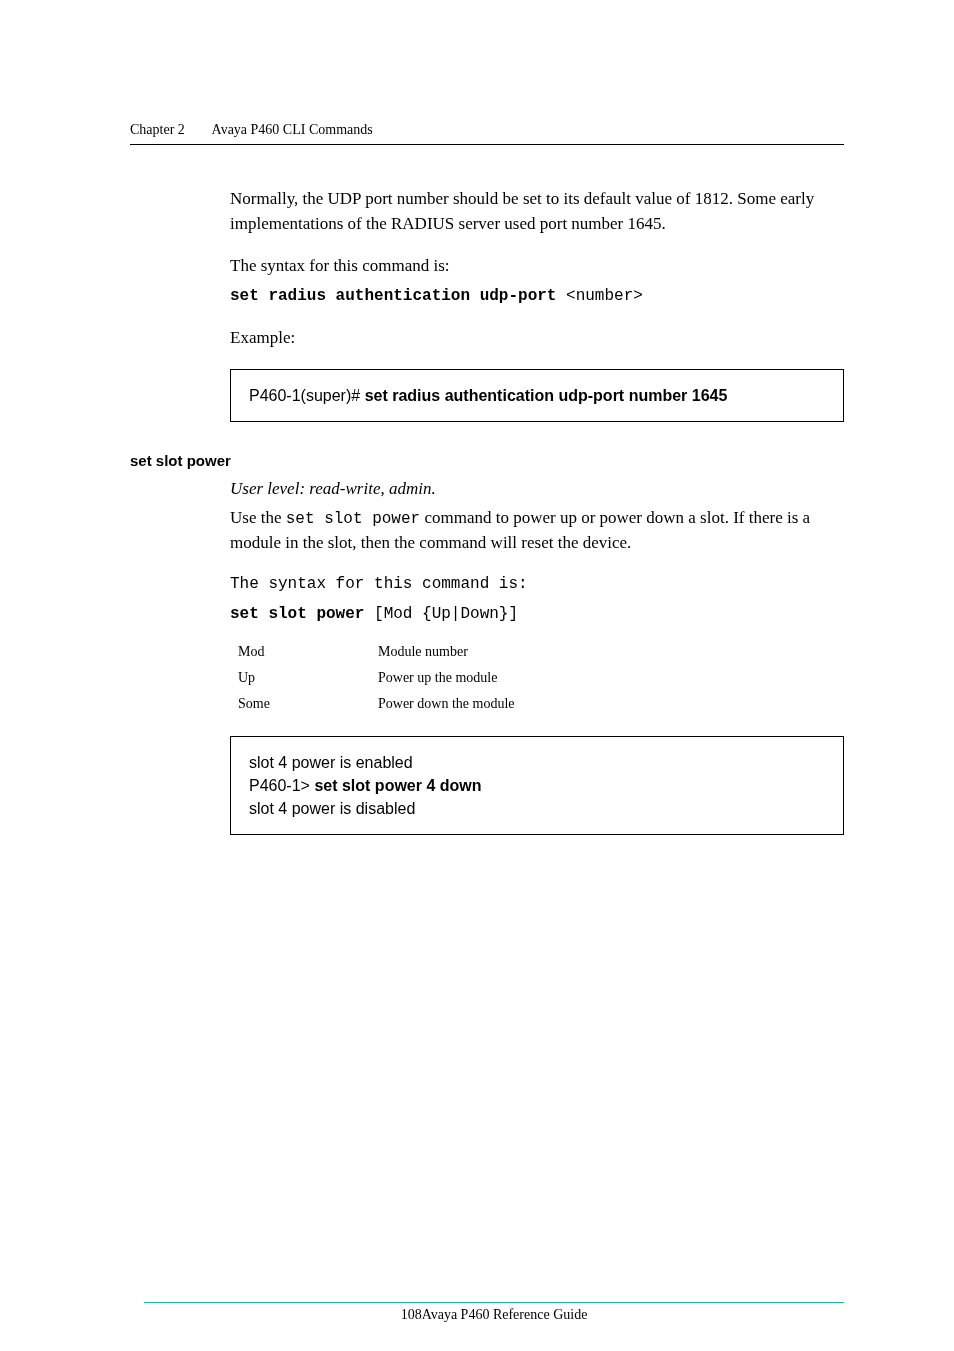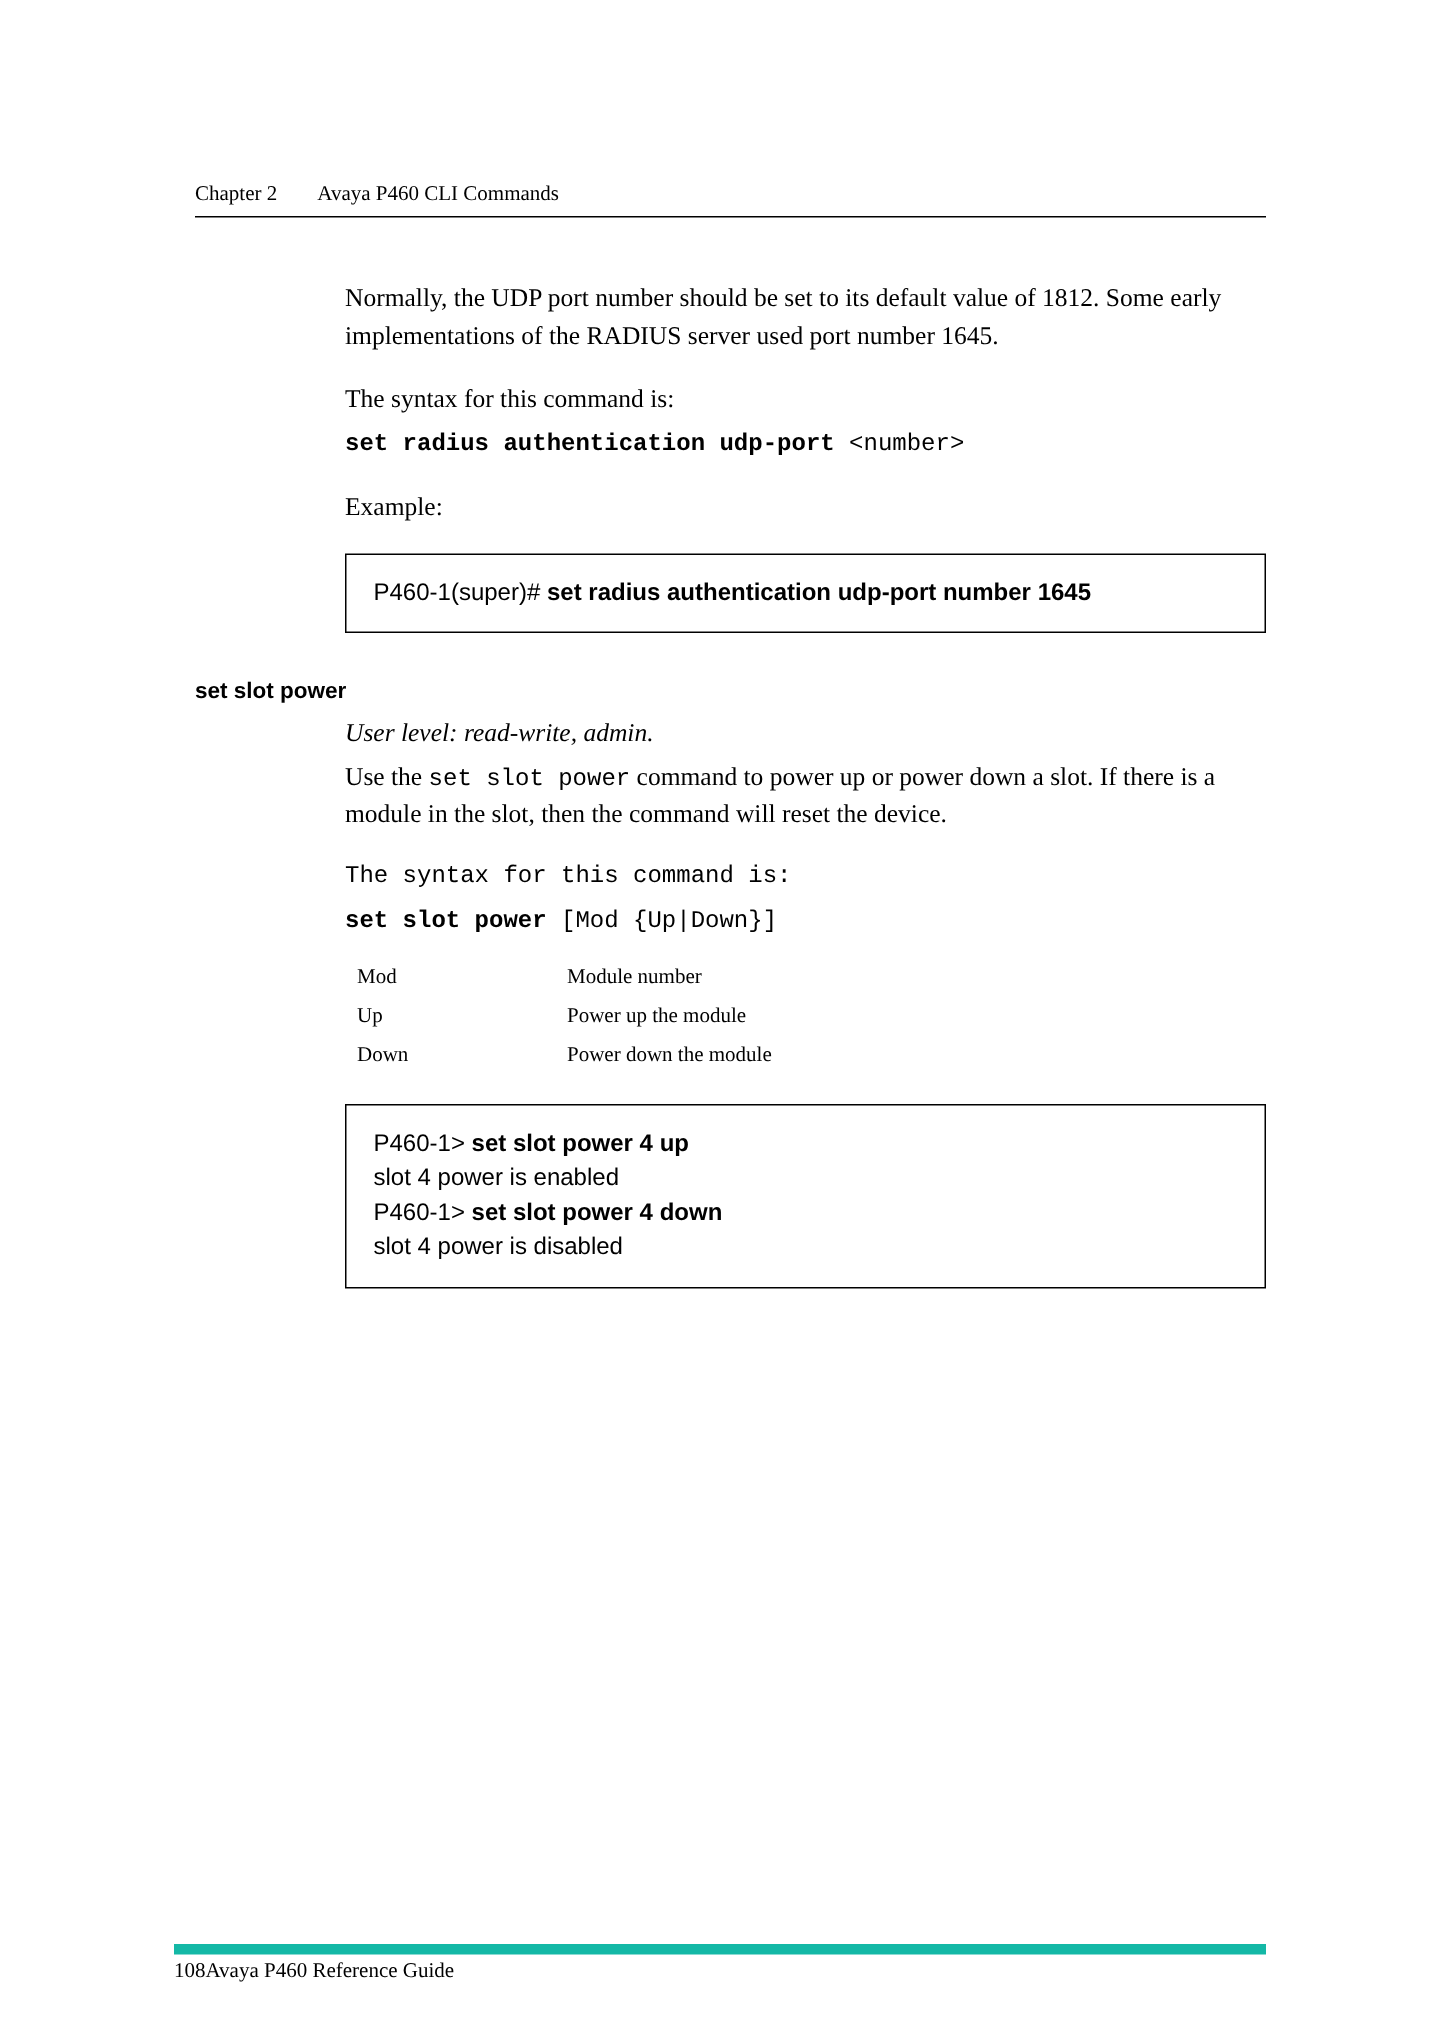--- a/index.html
+++ b/index.html
@@ -78,27 +78,27 @@
   }
   .param-name {
     width: 140px;
   }
   .param-desc {
     flex: 1;
   }
   .footer {
     position: absolute;
     bottom: 60px;
-    left: 116px;
+    left: 144px;
     right: 110px;
-    border-top: 7px solid #14b8a6;
+    border-top: 1px solid #14b8a6;
     padding-top: 4px;
     font-size: 14px;
     display: flex;
-    justify-content: flex-start;
+    justify-content: center;
   }
 </style>
 </head>
 <body>
 
 <div class="page">
 
   <div class="running-head">
     <span class="chapter-num">Chapter 2</span>
     <span>Avaya P460 CLI Commands</span>
@@ -133,28 +133,27 @@
   <div class="param-table">
     <div class="param-row">
       <div class="param-name">Mod</div>
       <div class="param-desc">Module number</div>
     </div>
     <div class="param-row">
       <div class="param-name">Up</div>
       <div class="param-desc">Power up the module</div>
     </div>
     <div class="param-row">
-      <div class="param-name">Down</div>
+      <div class="param-name">Some</div>
       <div class="param-desc">Power down the module</div>
     </div>
   </div>
 
 
   <div class="example-box">
-    <div><span>P460-1&gt; </span><span class="bold">set slot power 4 up</span></div>
     <div>slot 4 power is enabled</div>
     <div><span>P460-1&gt; </span><span class="bold">set slot power 4 down</span></div>
     <div>slot 4 power is disabled</div>
   </div>
 
   <div class="footer">
     <span>108</span>
     <span>Avaya P460 Reference Guide</span>
   </div>
 

